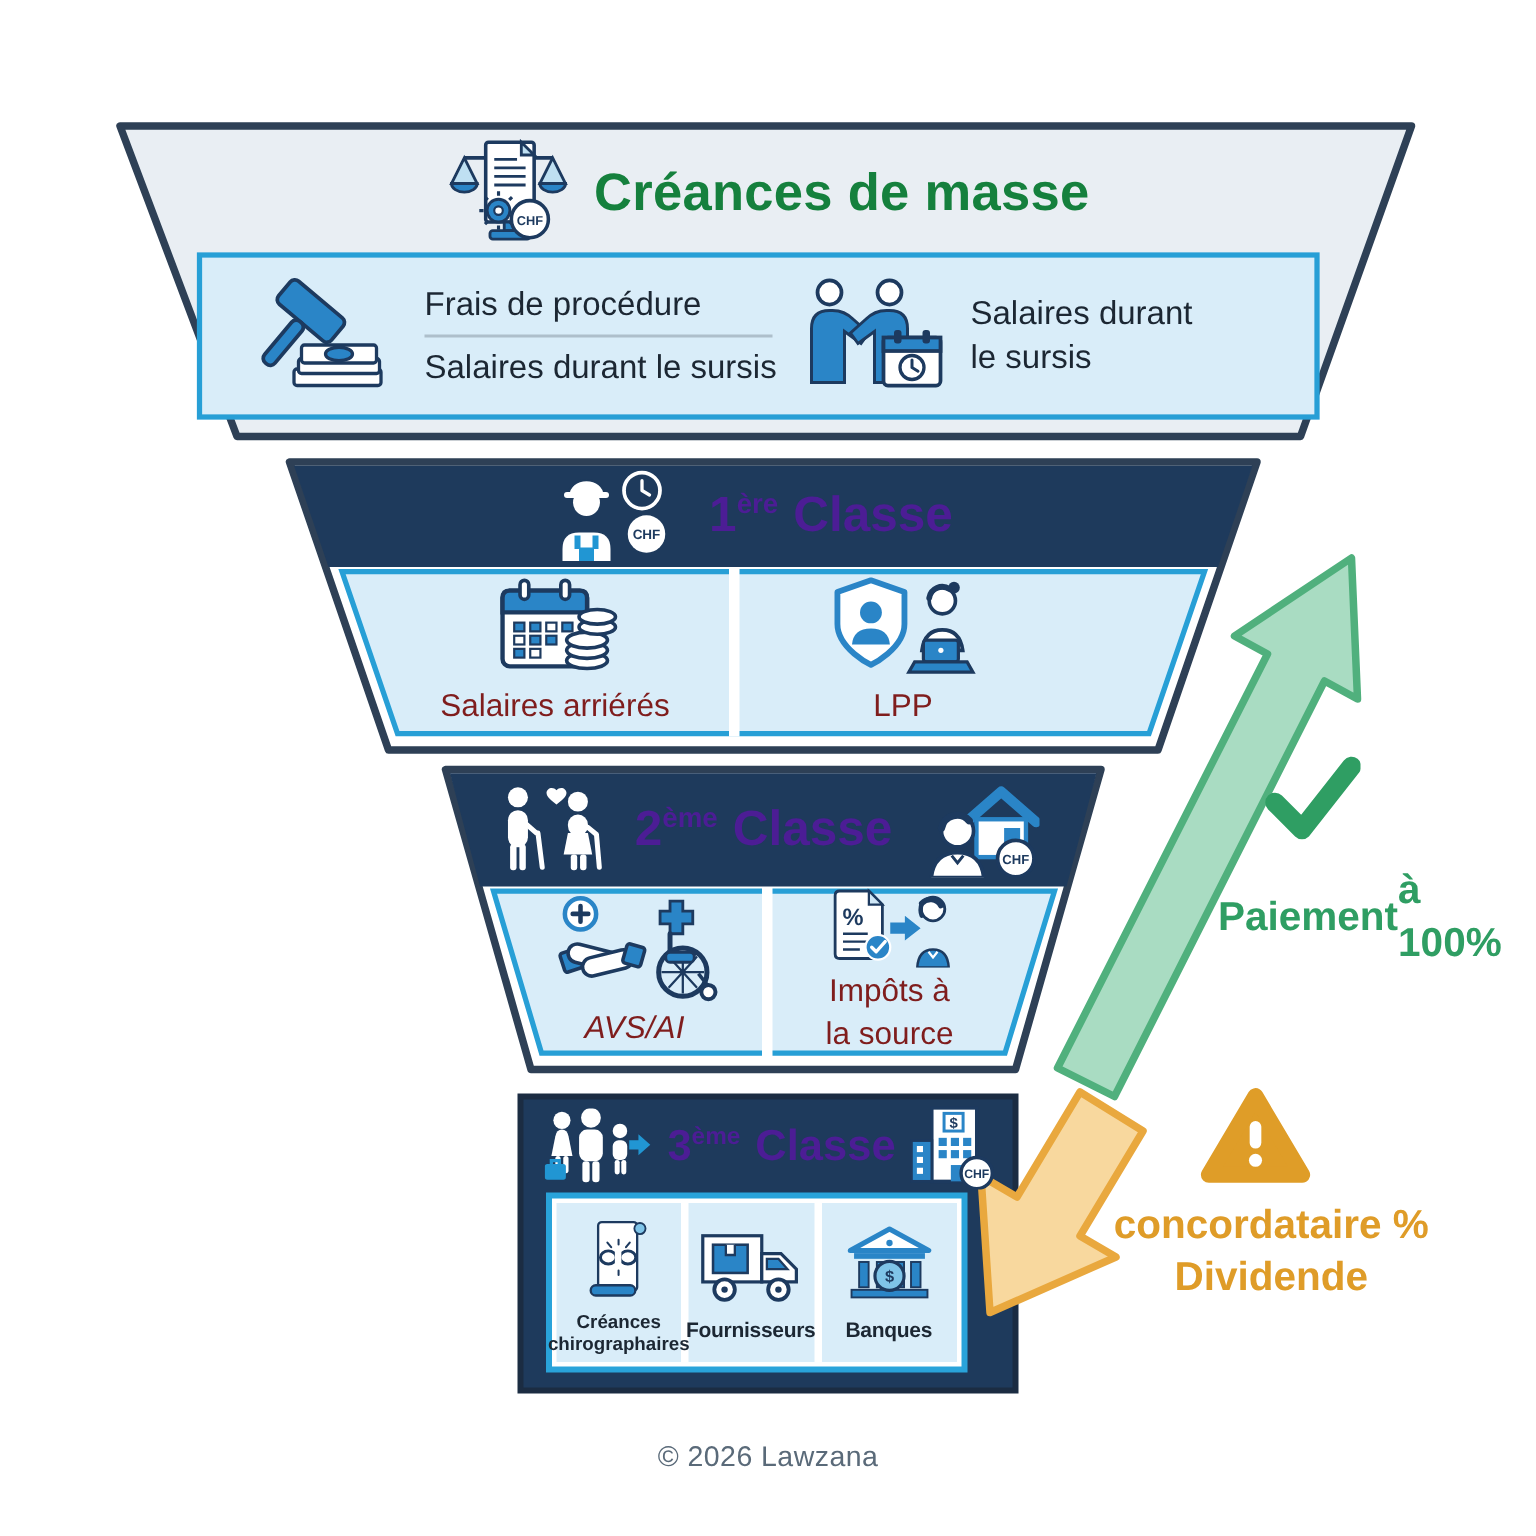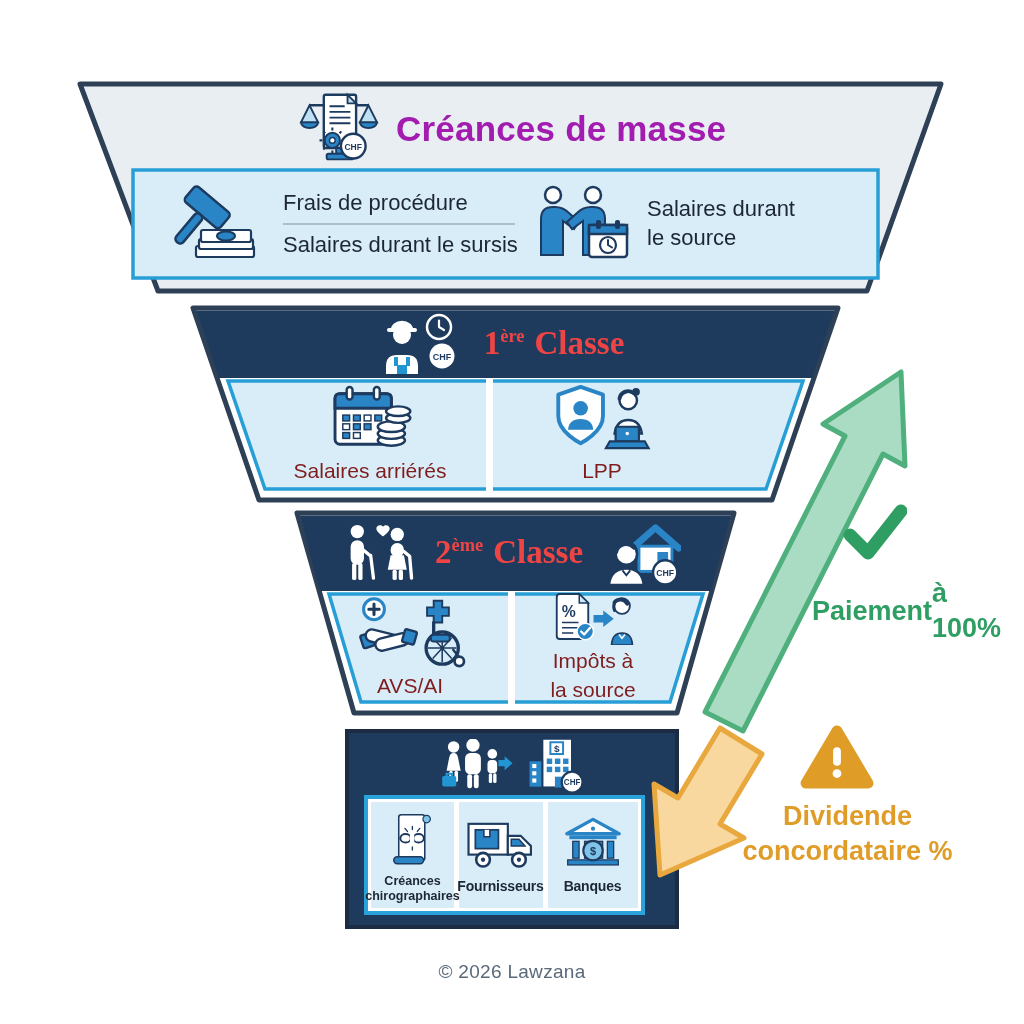--- a/index.html
+++ b/index.html
@@ -5,41 +5,41 @@
   html,body{margin:0;padding:0;background:#fff;}
   #canvas{position:relative;width:1024px;height:1024px;background:#fff;overflow:hidden;
           font-family:"Liberation Sans",sans-serif;}
   #bg{position:absolute;left:0;top:0;}
   .ov{position:absolute;display:flex;}
   .col{display:flex;flex-direction:column;align-items:center;justify-content:center;}
   .ic{display:flex;align-items:center;justify-content:center;}
   .chf{font:700 9px "Liberation Sans",sans-serif;fill:#1d3a5f;text-anchor:middle;}
 
   .t1-title{left:298px;top:88px;width:440px;height:82px;align-items:center;gap:16px;}
-  .title{font-size:35px;font-weight:800;color:#a21caf;letter-spacing:.2px;white-space:nowrap;}
+  .title{font-size:35px;font-weight:800;color:#15803d;letter-spacing:.2px;white-space:nowrap;}
 
   .t1-box{left:140px;top:172px;width:732px;height:104px;align-items:center;padding-left:28px;box-sizing:border-box;}
   .fees-text{margin-left:20px;width:252px;display:flex;flex-direction:column;}
   .line1{font-size:22px;font-weight:500;color:#1c2733;white-space:nowrap;}
   .fees-sep{border-top:2px solid #aebfcb;margin:7px 0;width:92%;}
   .sal-text{margin-left:16px;font-size:22px;font-weight:500;color:#1c2733;line-height:1.3;}
 
   .thead{align-items:center;justify-content:center;}
-  .htxt{color:#ef4444;font-weight:800;font-size:33px;white-space:nowrap;font-family:Liberation Serif, serif;}
+  .htxt{color:#4c1d95;font-weight:800;font-size:33px;white-space:nowrap;}
   .htxt sup{font-size:.56em;}
   .hword{margin-left:10px;}
   .t2-head{left:200px;top:308px;width:600px;height:70px;gap:16px;}
   .t3-head{left:292px;top:514px;width:440px;height:76px;gap:12px;}
   .t4-head{left:352px;top:733px;width:322px;height:62px;gap:6px;}
   .t4-head .htxt{font-size:29px;}
 
   .lbl{font-size:21px;font-weight:500;color:#7f1d1d;line-height:1.18;text-align:center;white-space:nowrap;}
   .t2-cellA{left:250px;top:383px;width:240px;height:102px;gap:7px;}
   .t2-cellB{left:492px;top:383px;width:220px;height:102px;gap:7px;}
-  .t3-cellA{left:328px;top:597px;width:164px;height:100px;gap:6px;}
+  .t3-cellA{left:341px;top:597px;width:164px;height:100px;gap:6px;font-style:italic;}
   .t3-cellB{left:508px;top:597px;width:170px;height:100px;gap:4px;}
 
   .lbl-sm{font-size:12.5px;font-weight:600;color:#1c2733;line-height:1.2;text-align:center;white-space:nowrap;}
   .lbl-md{font-size:14px;font-weight:600;color:#1c2733;text-align:center;white-space:nowrap;letter-spacing:-.2px;}
   .t4-c1{left:371px;top:803px;width:83px;height:108px;gap:6px;}
   .t4-c2{left:458px;top:803px;width:85px;height:104px;gap:8px;}
   .t4-c3{left:547px;top:803px;width:91px;height:104px;gap:8px;}
 
   .check-pos{left:843px;top:502px;}
   .paiement-text{left:812px;top:576px;width:170px;flex-direction:row;align-items:center;
@@ -132,21 +132,21 @@
         <rect x="54" y="40" width="38" height="32" rx="3" fill="#fff" stroke="#1d3a5f" stroke-width="2.5"></rect>
         <rect x="54" y="40" width="38" height="9" fill="#2a85c7" stroke="#1d3a5f" stroke-width="2.5"></rect>
         <rect x="61" y="35" width="5" height="9" rx="2" fill="#1d3a5f"></rect>
         <rect x="80" y="35" width="5" height="9" rx="2" fill="#1d3a5f"></rect>
         <circle cx="73" cy="60" r="8" fill="#fff" stroke="#1d3a5f" stroke-width="2.2"></circle>
         <path d="M73,60 v-5 M73,60 l4,2.5" stroke="#1d3a5f" stroke-width="2" stroke-linecap="round"></path>
       </svg>
     </span>
     <span class="sal-text">
       <span>Salaires durant</span><br>
-      <span>le source</span>
+      <span>le sursis</span>
     </span>
   </div>
 
   <div class="ov thead t2-head">
     <span class="ic">
       <svg width="92" height="62" viewBox="0 0 92 62">
         <circle cx="26" cy="23" r="9" fill="#fff"></circle>
         <path d="M14,18 a12,10 0 0 1 24,0 z" fill="#fff" stroke="#1e3a5c" stroke-width="1.5"></path>
         <rect x="11" y="16" width="30" height="4" rx="2" fill="#fff"></rect>
         <path d="M10,62 v-8 q0,-11 11,-11 h10 q11,0 11,11 v8 z" fill="#fff"></path>
@@ -295,20 +295,21 @@
           <rect x="36" y="40" width="5.5" height="16" rx="2.5"></rect>
         <circle cx="57" cy="17" r="5.5"></circle>
           <rect x="51.5" y="24" width="11" height="15" rx="4.5"></rect>
         <rect x="53" y="39" width="3.8" height="11" rx="1.8"></rect>
           <rect x="58" y="39" width="3.8" height="11" rx="1.8"></rect>
         <rect x="0" y="42" width="16" height="12" rx="2" fill="#2196d3"></rect>
         <path d="M5,42 v-2.5 h6 V42" stroke="#2196d3" stroke-width="2.5" fill="none"></path>
         <path d="M64,24 h7 v-4.5 l9,8 -9,8 V31 h-7 z" fill="#2196d3"></path>
       </svg>
     </span>
+    <span class="htxt"><span>3</span><sup>ème</sup><span class="hword">Classe</span></span>
     <span class="ic">
       <svg width="60" height="58" viewBox="0 0 66 64">
         <rect x="20" y="4" width="33" height="54" fill="#fff" stroke="#1d3a5f" stroke-width="2.5"></rect>
         <rect x="29" y="8" width="14" height="13" fill="#fff" stroke="#2a85c7" stroke-width="2.2"></rect>
         <text x="36" y="18.5" font-size="11" font-weight="700" fill="#1d3a5f" text-anchor="middle" font-family="Liberation Sans, sans-serif">$</text>
         <g fill="#2a85c7">
           <rect x="25" y="26" width="6" height="6"></rect>
             <rect x="34" y="26" width="6" height="6"></rect>
             <rect x="43" y="26" width="6" height="6"></rect>
           <rect x="25" y="35" width="6" height="6"></rect>
@@ -394,19 +395,19 @@
   </div>
 
   <span class="ov ic warn-pos">
     <svg width="76" height="68" viewBox="0 0 78 70">
       <path d="M39,8 L71,62 H7 Z" fill="#df9d28" stroke="#df9d28" stroke-width="11" stroke-linejoin="round"></path>
       <rect x="35" y="25" width="8" height="19" rx="4" fill="#fff"></rect>
       <circle cx="39" cy="52" r="4.5" fill="#fff"></circle>
     </svg>
   </span>
   <div class="ov dividende-text">
+    <span>concordataire %</span>
     <span>Dividende</span>
-    <span>concordataire %</span>
   </div>
 
   <div class="ov footer">© 2026 Lawzana</div>
 
 </div>
 
 </body></html>

